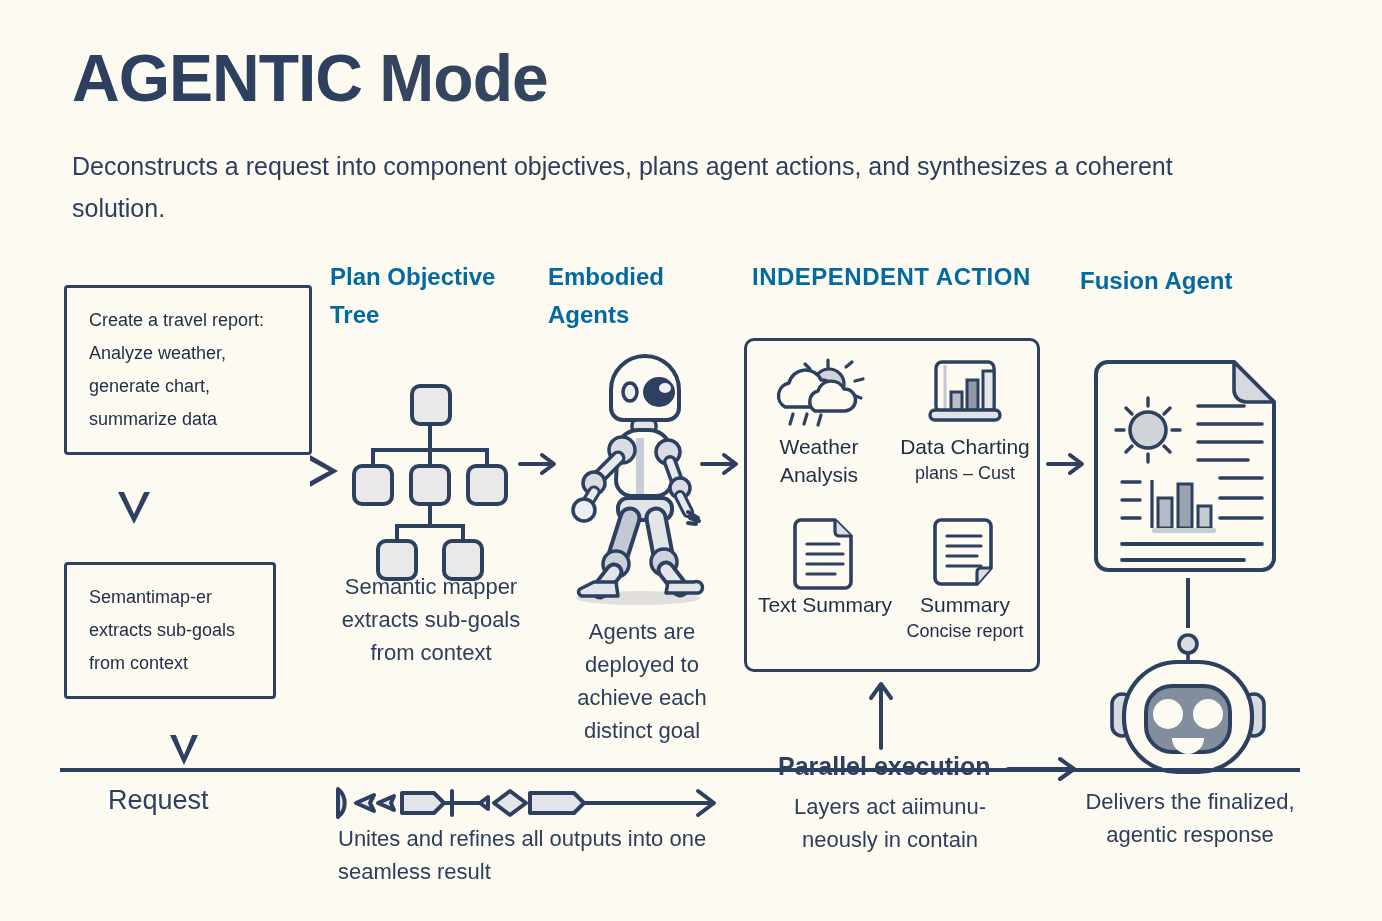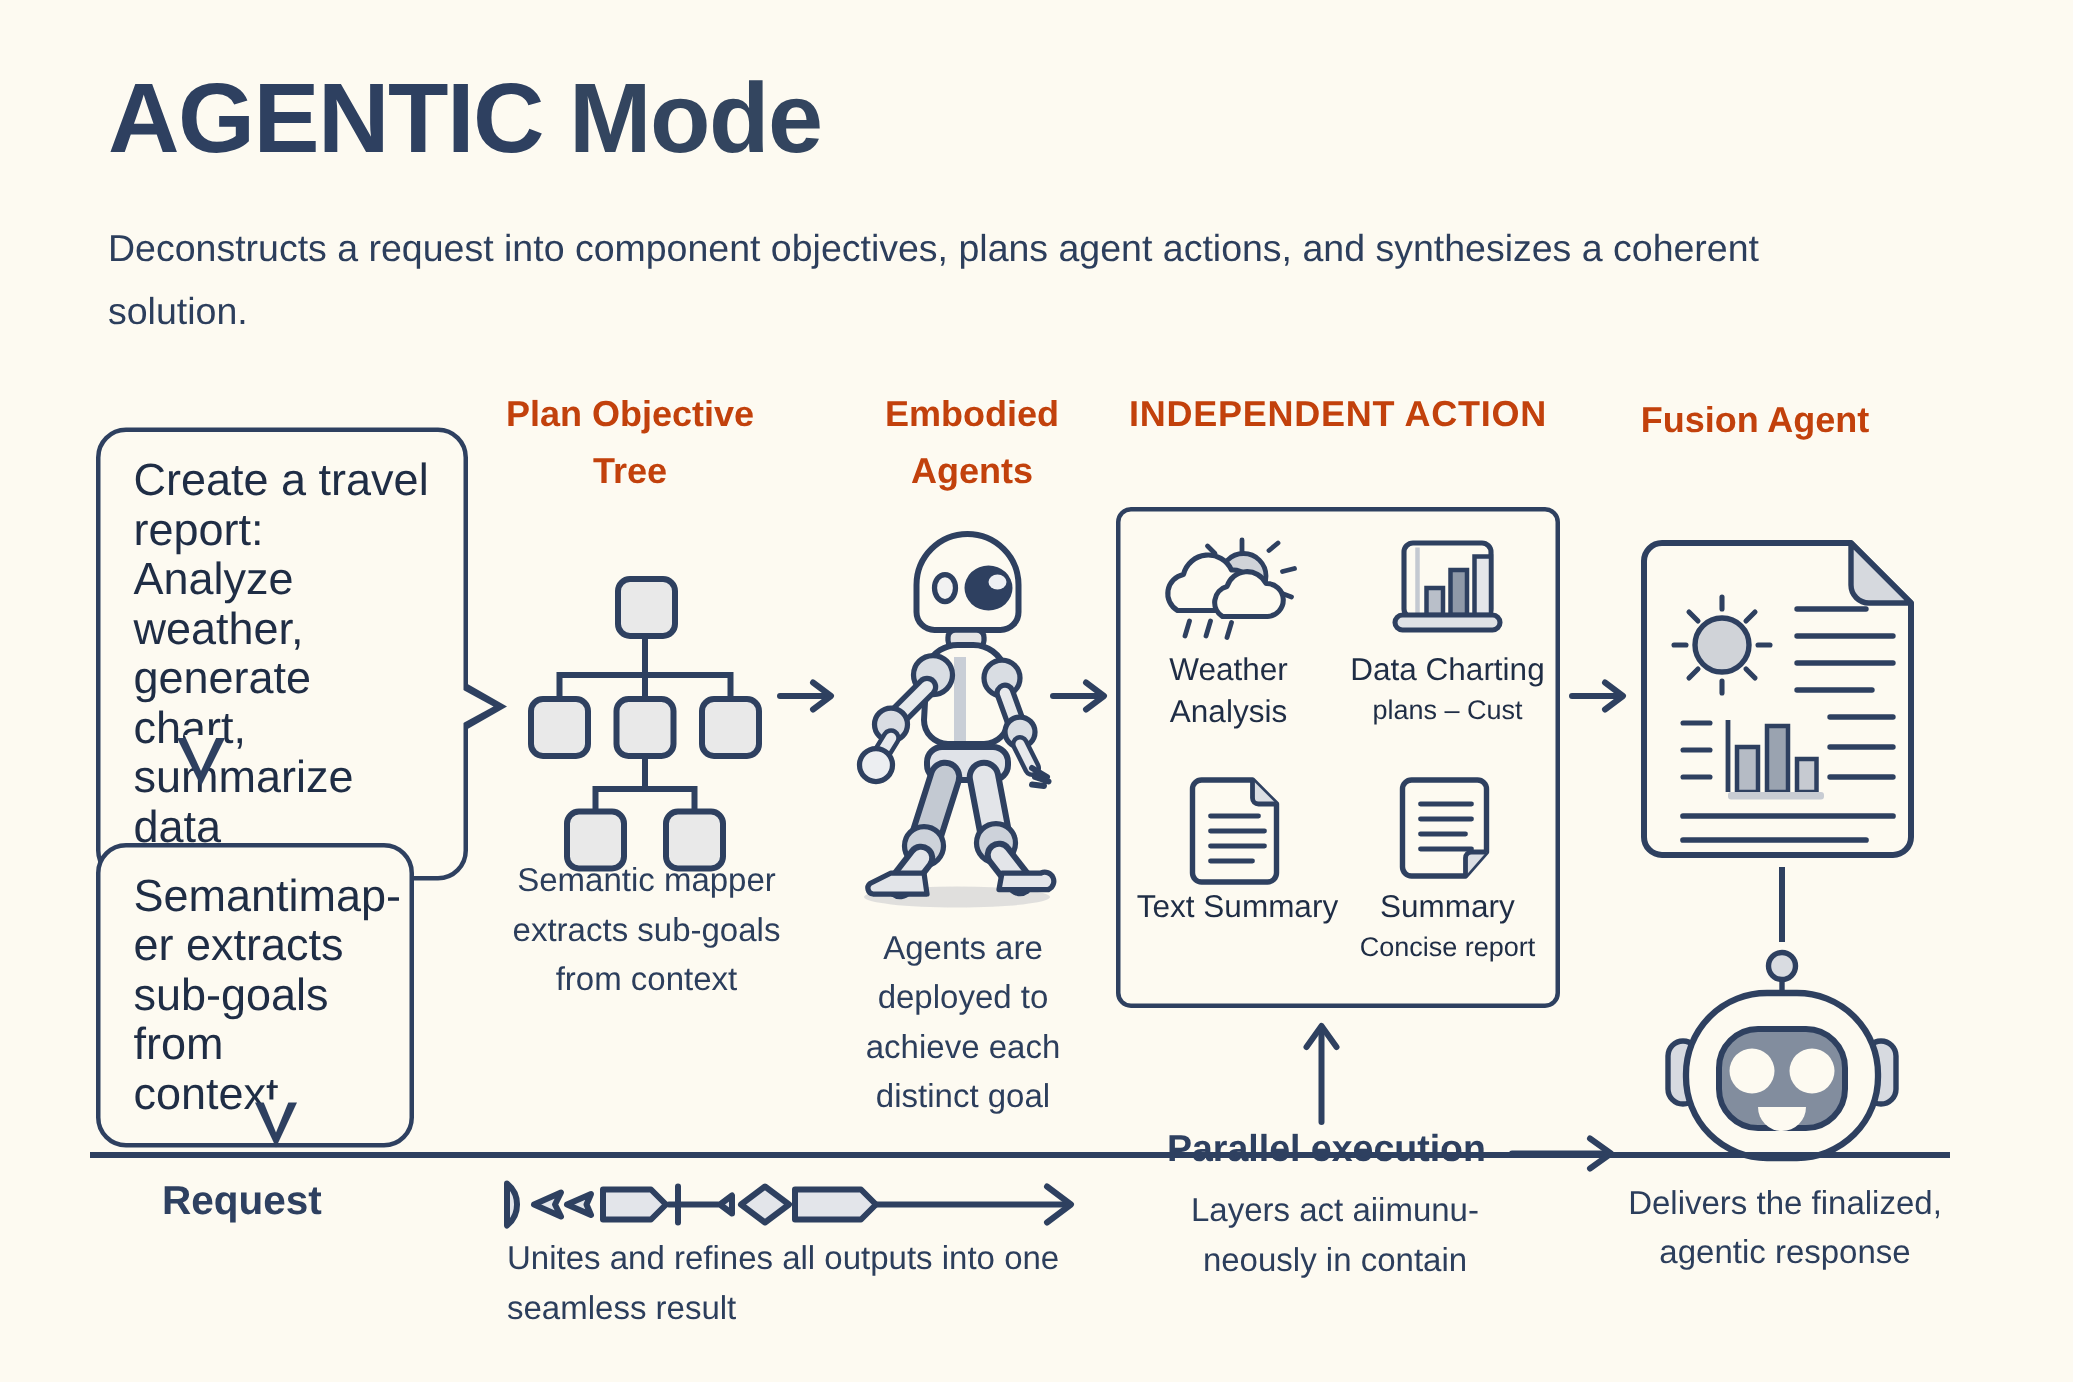--- a/index.html
+++ b/index.html
@@ -25,45 +25,45 @@
   }
   #title .light { font-weight: bold; color: #33455f; }
   #subtitle {
     left: 72px; top: 145px; width: 1180px;
     font-size: 25px; line-height: 42px;
     color: #2c3e5c;
   }
 
   
   .col-head {
-    font-size: 24px; font-weight: bold; color: #c2410c;
-    text-align: center; line-height: 38px;
+    font-size: 24px; font-weight: bold; color: #0369a1;
+    text-align: left; line-height: 38px;
   }
   #head-plan      { left: 330px; top: 258px; width: 180px; }
   #head-embodied  { left: 548px; top: 258px; width: 200px; }
   #head-independ  { left: 752px; top: 258px; width: 280px;
                     letter-spacing: 0.5px; }
   #head-fusion    { left: 1080px; top: 262px; width: 180px; }
 
   
   .caption {
     font-size: 22px; line-height: 33px; color: #2c3e5c;
     text-align: center;
   }
   #cap-plan     { left: 322px; top: 570px; width: 218px; }
   #cap-embodied { left: 552px; top: 615px; width: 180px; }
   #cap-fusion   { left: 1080px; top: 785px; width: 220px; }
 
   
   .bubble {
     border: 3.5px solid #2e4060;
-    border-radius: 20px;
+    border-radius: 4px;
     background: #fdfaf1;
     color: #1f2d45;
-    font-size: 30px; line-height: 33px;
+    font-size: 18px; line-height: 33px;
     padding: 16px 20px 16px 22px;
   }
   #bubble-request { left: 64px; top: 285px; width: 248px; }
   #bubble-semantic { left: 64px; top: 562px; width: 212px; }
 
   
   .tail { width: 0; height: 0; }
   #tail-request-right {
     left: 310px; top: 455px;
     width: 0; height: 0;
@@ -127,21 +127,21 @@
   #cell-text    { left: 8px;  top: 172px; }
   #cell-summary { left: 148px; top: 172px; }
 
   
   #rule {
     left: 60px; top: 768px; width: 1240px; height: 3.5px;
     background: #2e4060;
   }
   #label-request {
     left: 108px; top: 785px;
-    font-size: 27px; font-weight: bold; color: #2e4060;
+    font-size: 27px; font-weight: normal; color: #2e4060;
   }
   #label-parallel {
     left: 778px; top: 752px;
     font-size: 25px; font-weight: bold; color: #2e4060;
   }
   #cap-parallel {
     left: 760px; top: 790px; width: 260px;
     font-size: 22px; line-height: 33px; color: #2c3e5c;
     text-align: center;
   }

